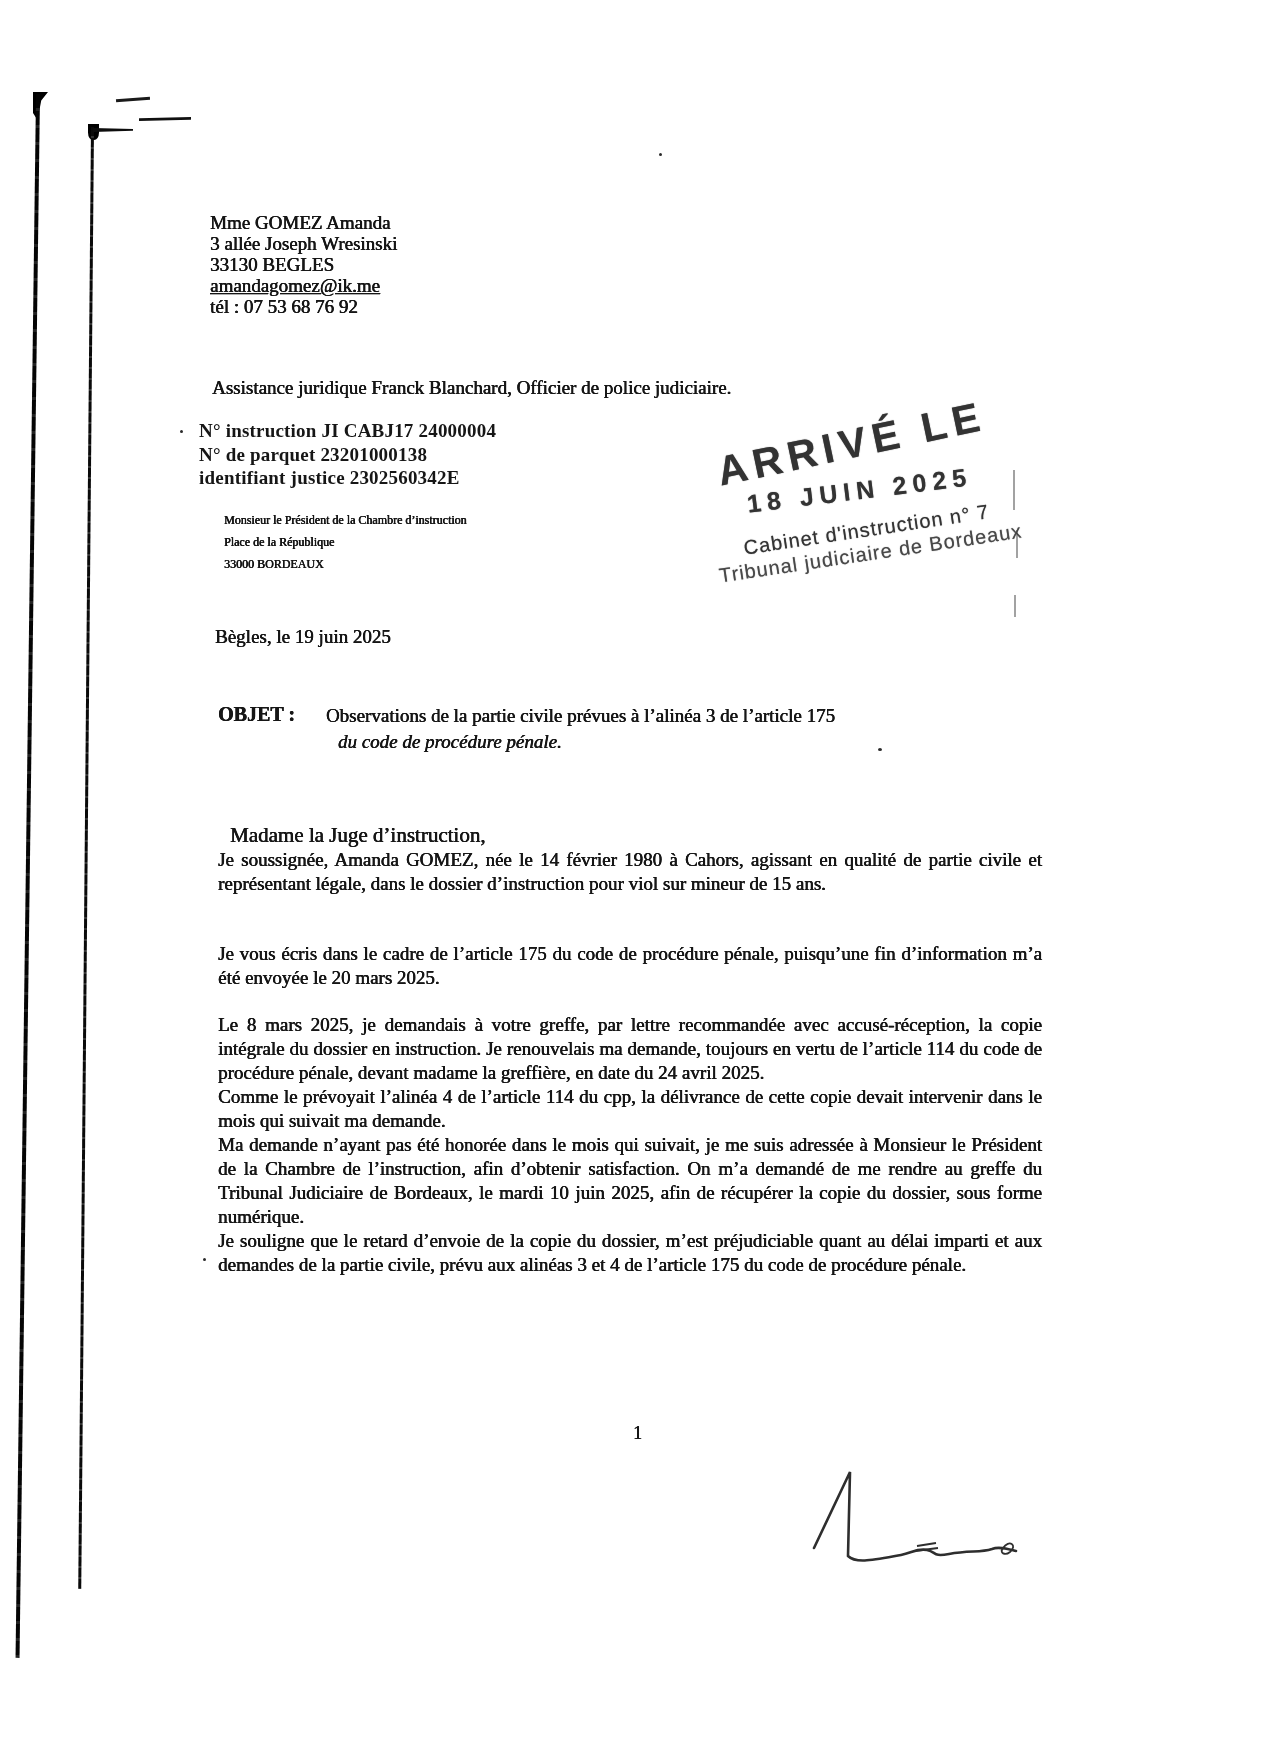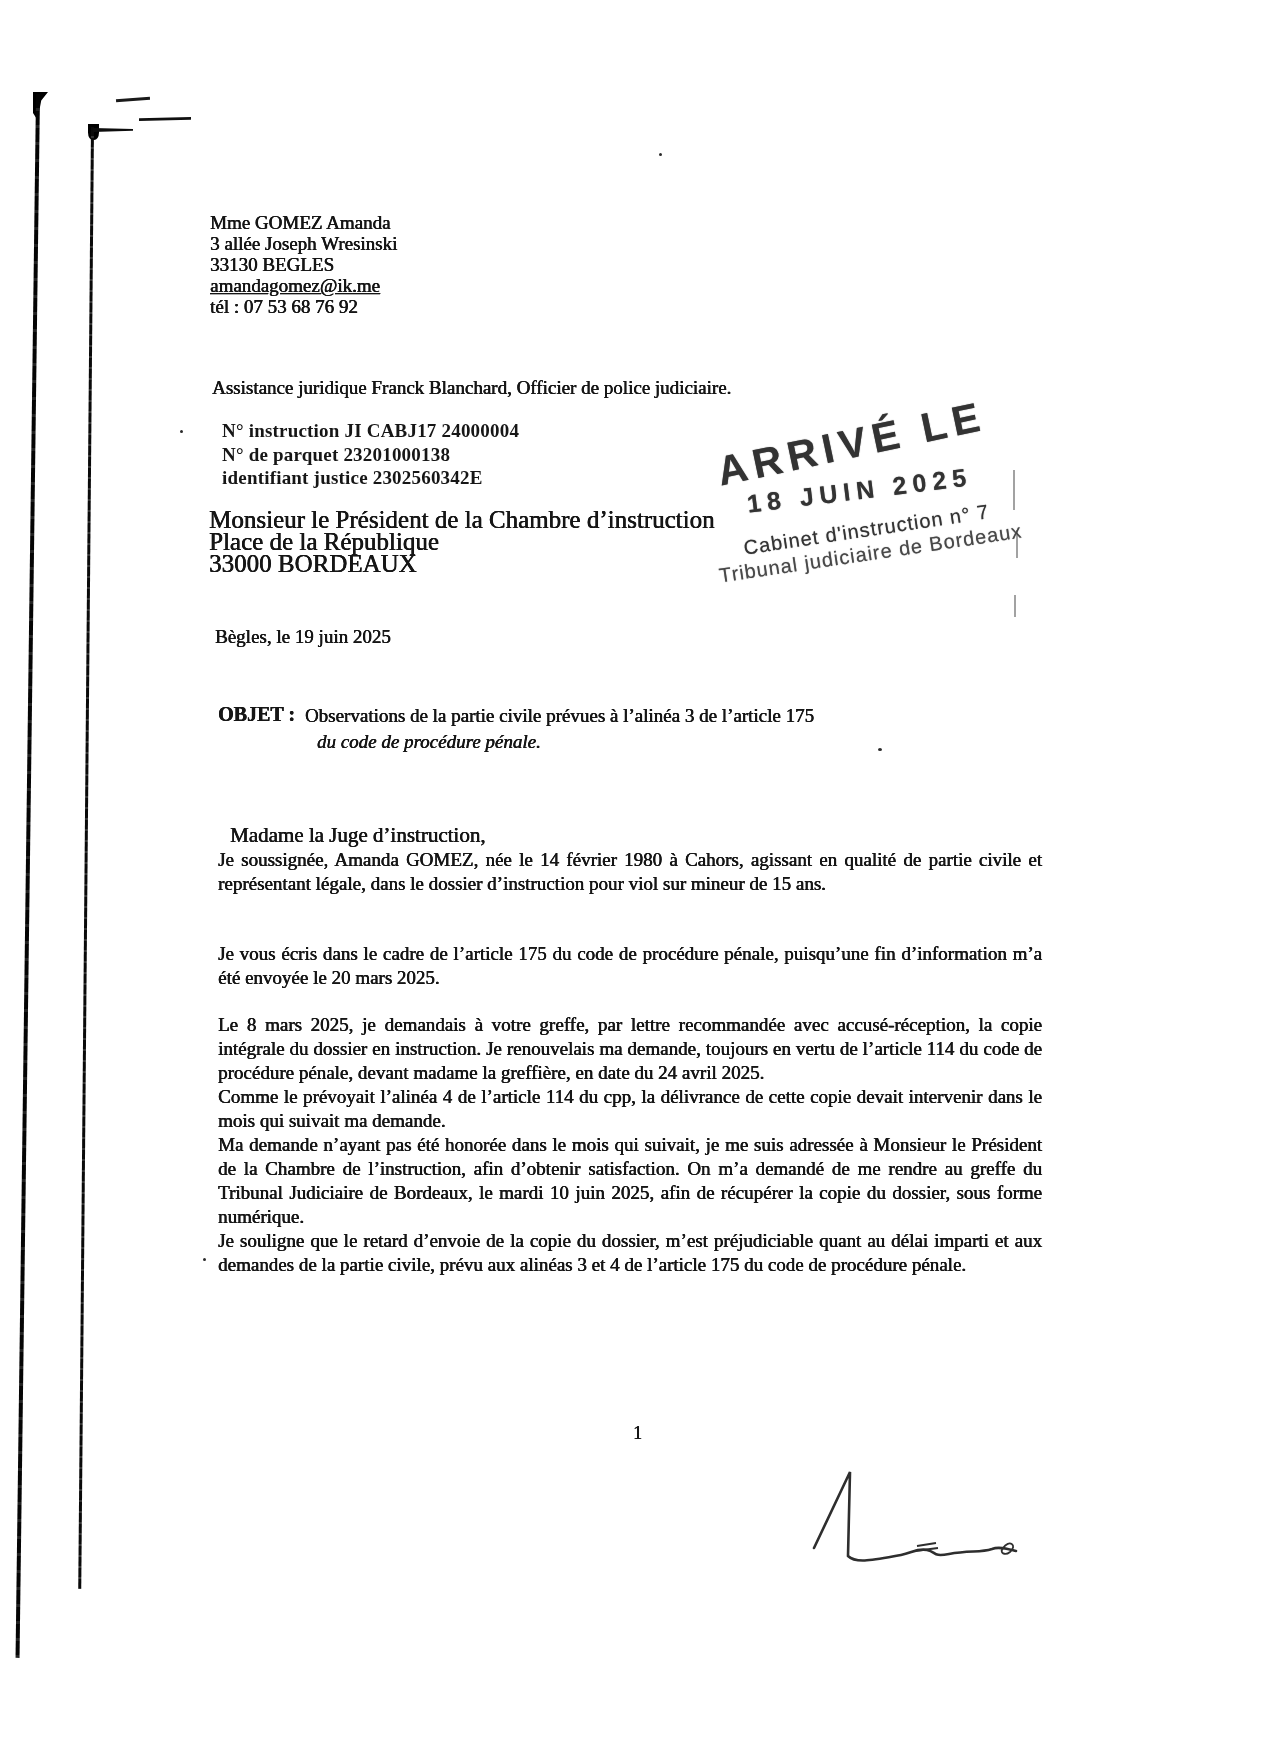--- a/index.html
+++ b/index.html
@@ -14,29 +14,29 @@
   }
   .abs { position:absolute; }
   
   .ink { text-shadow: 0.45px 0 0 currentColor, 0 0.35px 0 currentColor; }
 
   .sender { left:210px; top:212px; font-size:19px; line-height:21px; }
   .sender .email { text-decoration:underline; }
 
   .assistance { left:212px; top:377px; font-size:19px; }
 
-  .refs { left:222px; top:419px; font-size:19px; line-height:23.5px; font-weight:bold; letter-spacing:0.2px; }
+  .refs { left:199px; top:419px; font-size:19px; line-height:23.5px; font-weight:bold; letter-spacing:0.2px; }
 
-  .recipient { left:209px; top:509px; font-size:25px; line-height:22px; }
+  .recipient { left:224px; top:509px; font-size:12px; line-height:22px; }
 
   .dateline { left:215px; top:626px; font-size:19px; }
 
   .objet { left:218px; top:703px; font-size:19px; display:flex; }
   .objet-label { font-weight:bold; font-size:20px; margin-right:10px; white-space:nowrap; }
-  .objet-text { line-height:26px; max-width:560px; }
+  .objet-text { line-height:26px; max-width:560px;margin-left:21px; }
   .objet-text .l2 { margin-left:12px;font-style:italic; }
 
   .salutation { left:230px; top:823px; font-size:21px; }
 
   .body-text { left:218px; top:848px; width:824px; font-size:19px; line-height:24px; text-align:justify; }
   .body-text p { margin:0; }
   .pgap { height:23px; }
 
   .pagenum { left:633px; top:1423px; font-size:18px; }
 

